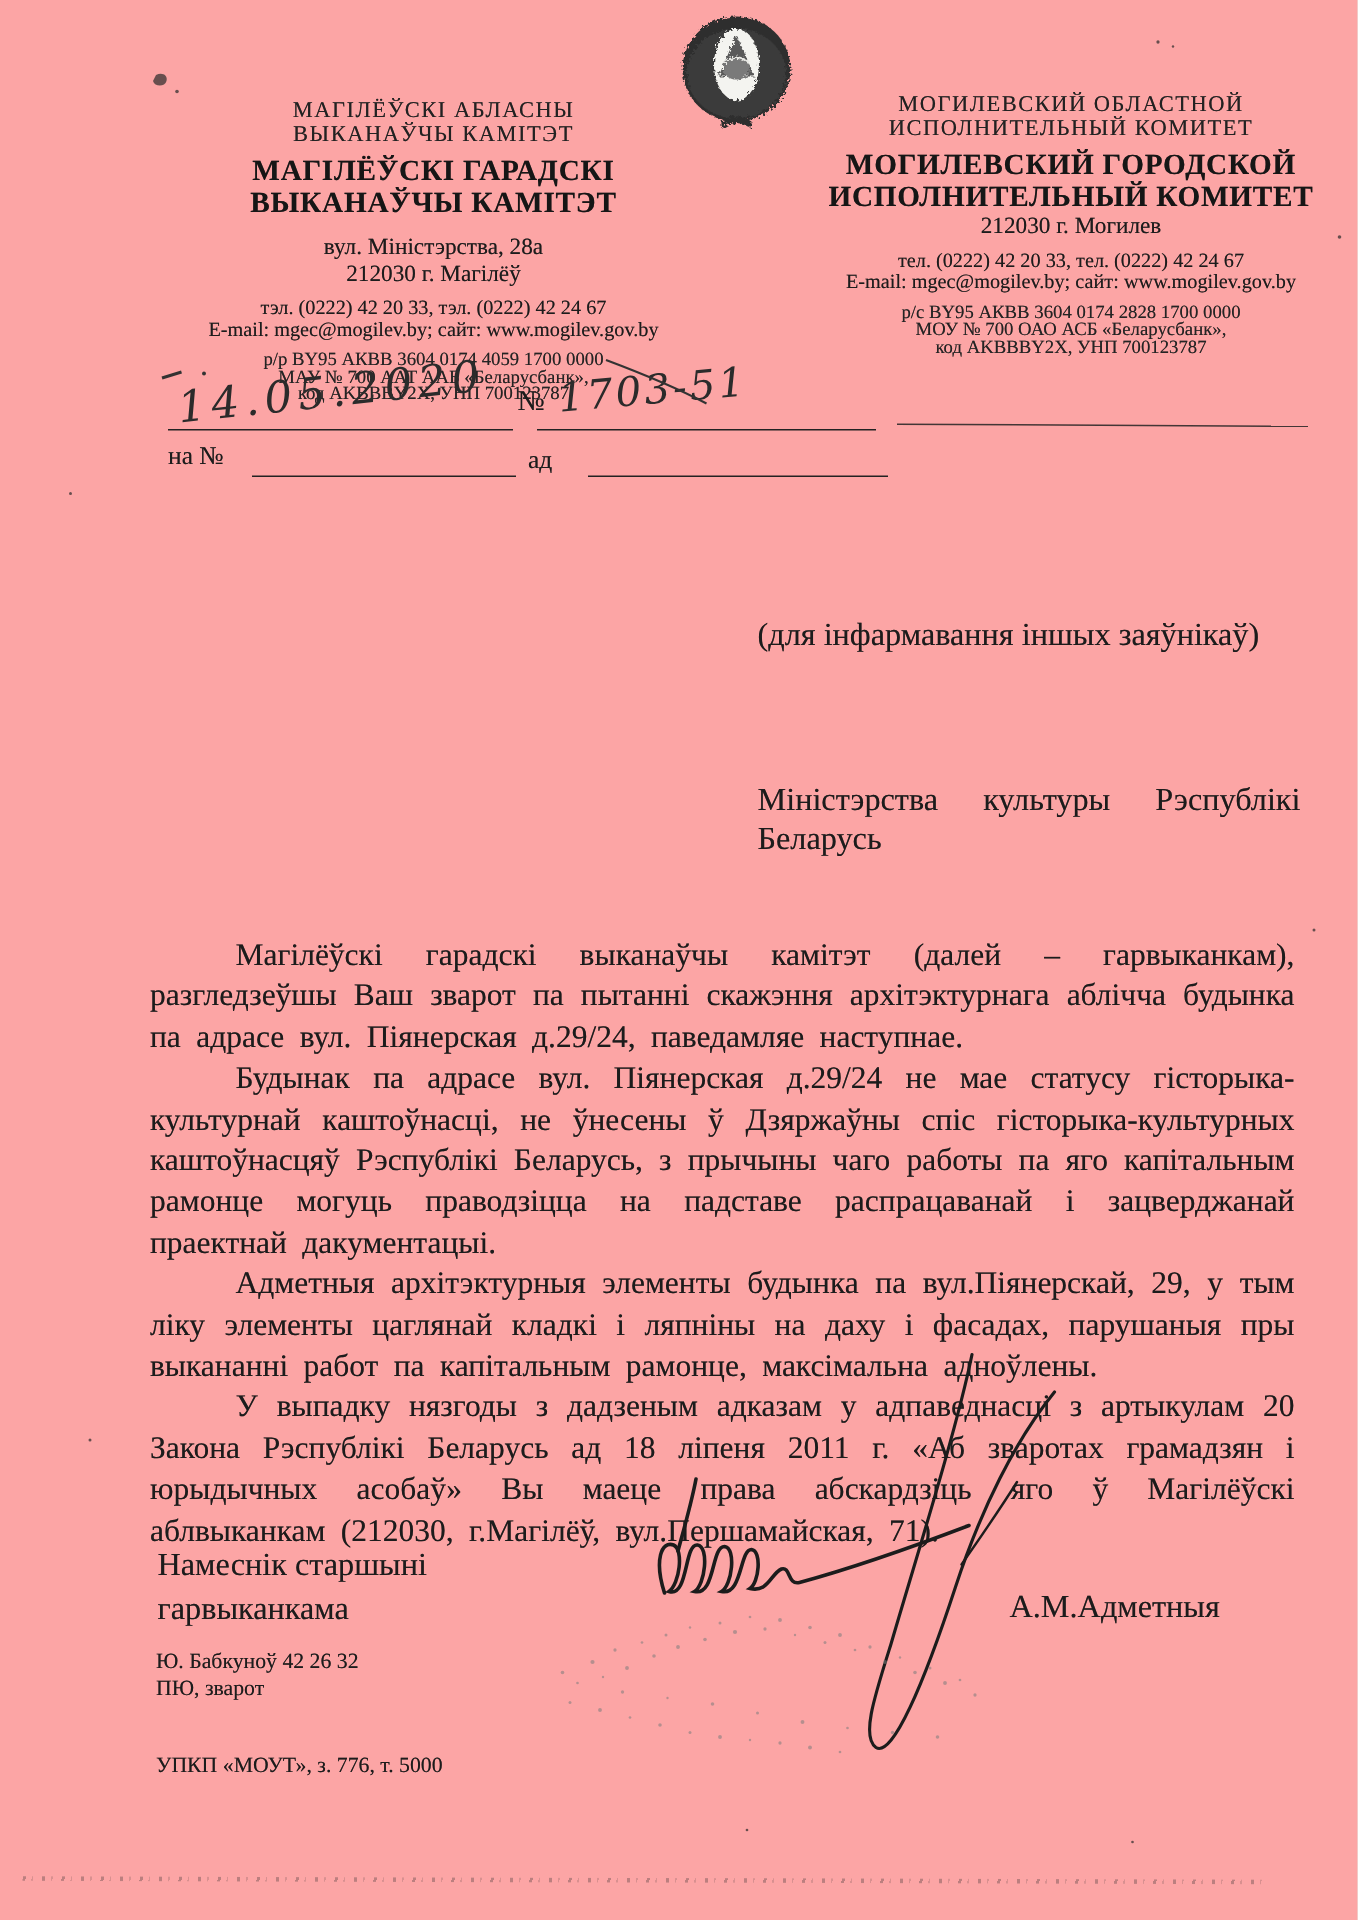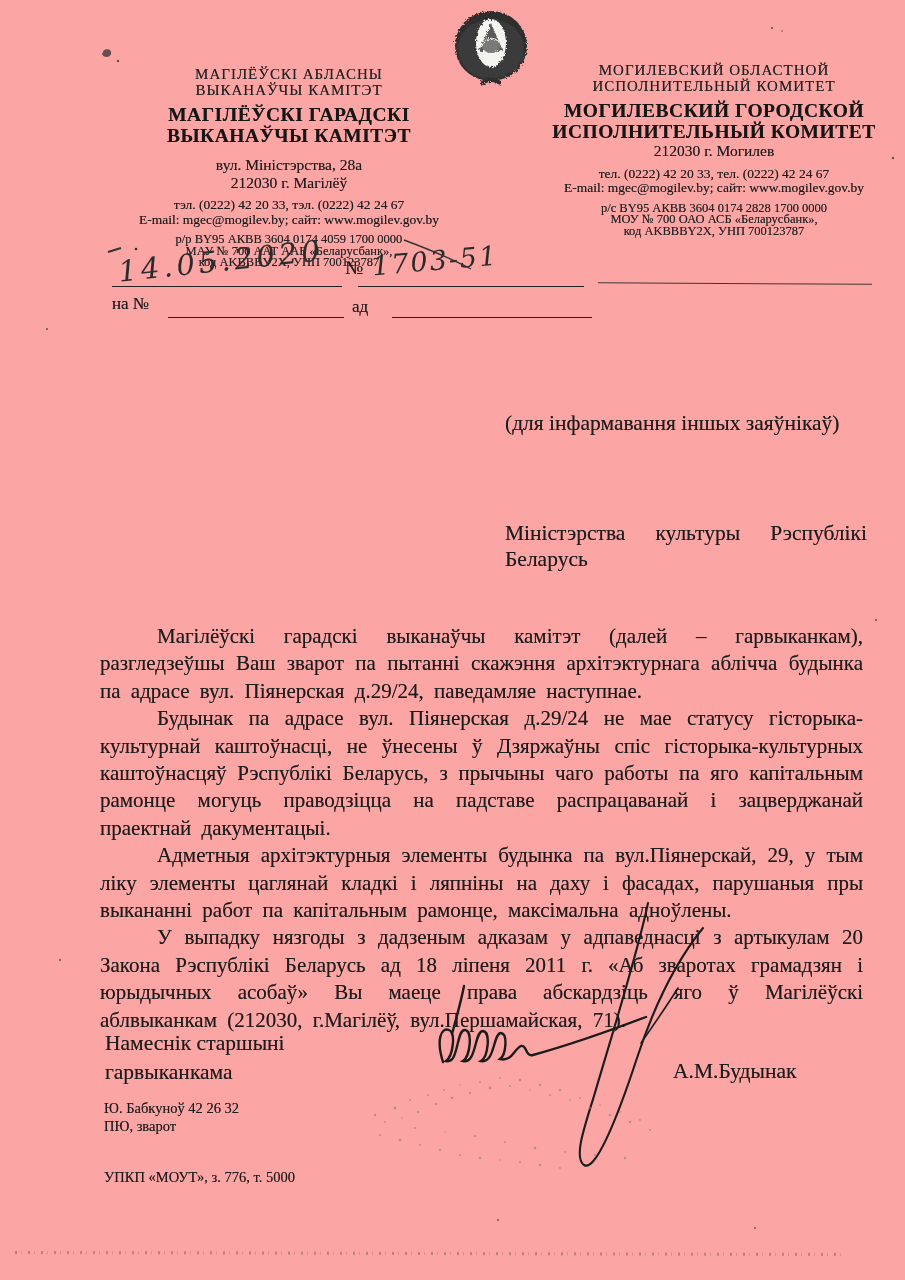--- a/index.html
+++ b/index.html
@@ -132,21 +132,21 @@
 
   <div class="abs letter-body">
     <p>Магілёўскі гарадскі выканаўчы камітэт (далей – гарвыканкам), разгледзеўшы Ваш зварот па пытанні скажэння архітэктурнага аблічча будынка па адрасе вул. Піянерская д.29/24, паведамляе наступнае.</p>
     <p>Будынак па адрасе вул. Піянерская д.29/24 не мае статусу гісторыка-культурнай каштоўнасці, не ўнесены ў Дзяржаўны спіс гісторыка-культурных каштоўнасцяў Рэспублікі Беларусь, з прычыны чаго работы па яго капітальным рамонце могуць праводзіцца на падставе распрацаванай і зацверджанай праектнай дакументацыі.</p>
     <p>Адметныя архітэктурныя элементы будынка па вул.Піянерскай, 29, у тым ліку элементы цаглянай кладкі і ляпніны на даху і фасадах, парушаныя пры выкананні работ па капітальным рамонце, максімальна адноўлены.</p>
     <p>У выпадку нязгоды з дадзеным адказам у адпаведнасці з артыкулам 20 Закона Рэспублікі Беларусь ад 18 ліпеня 2011 г. «Аб зваротах грамадзян і юрыдычных асобаў» Вы маеце права абскардзіць яго ў Магілёўскі аблвыканкам (212030, г.Магілёў, вул.Першамайская, 71).</p>
   </div>
 
   <div class="abs sig-pos1">Намеснік старшыні</div>
   <div class="abs sig-pos2">гарвыканкама</div>
-  <div class="abs sig-name">А.М.Будынак</div>
+  <div class="abs sig-name">А.М.Адметныя</div>
 
   <div class="abs foot foot-exec1">Ю. Бабкуноў 42 26 32</div>
   <div class="abs foot foot-exec2">ПЮ, зварот</div>
   <div class="abs foot foot-print">УПКП «МОУТ», з. 776, т. 5000</div>
 
   <svg class="abs ink-layer" width="905" height="1280" viewBox="0 0 905 1280">
 
     <path d="M404,240 C428,249 452,259 471,269" stroke="#333" stroke-width="1.4" fill="none"></path>
     <path d="M108,252 l13,-4" stroke="#333" stroke-width="2" fill="none"></path>
     <circle cx="136" cy="249" r="1.3" fill="#333"></circle>

